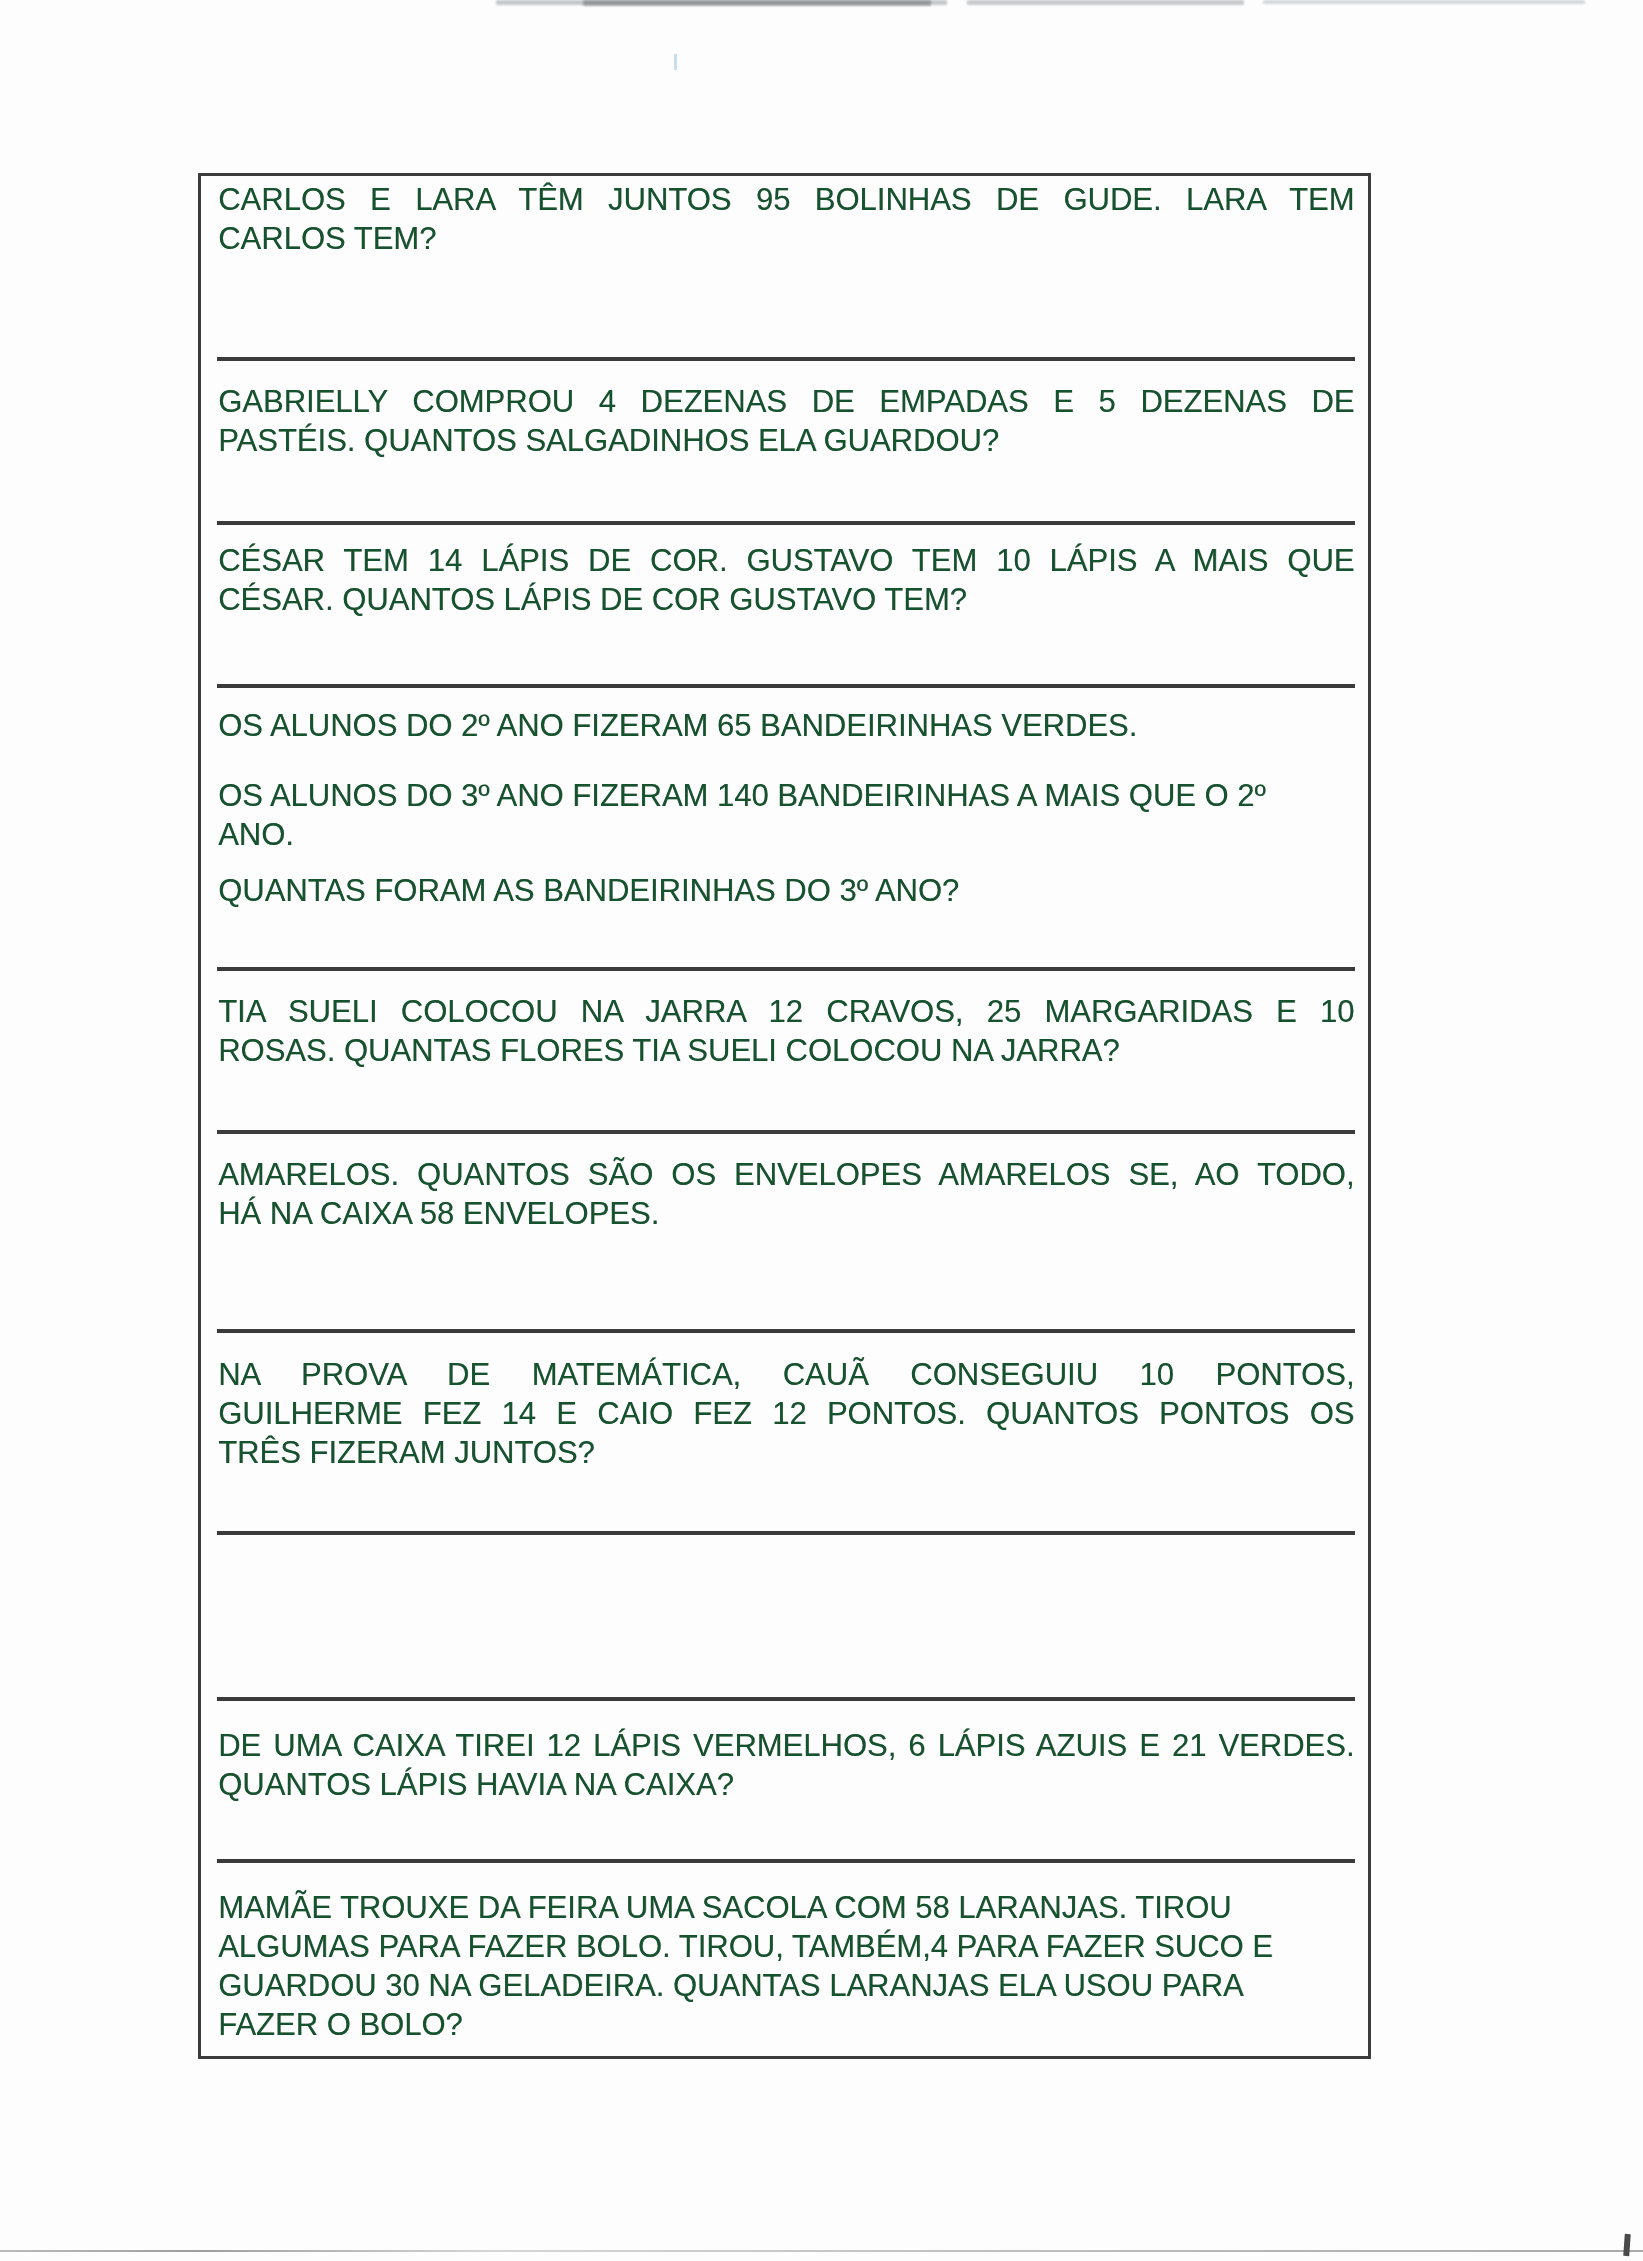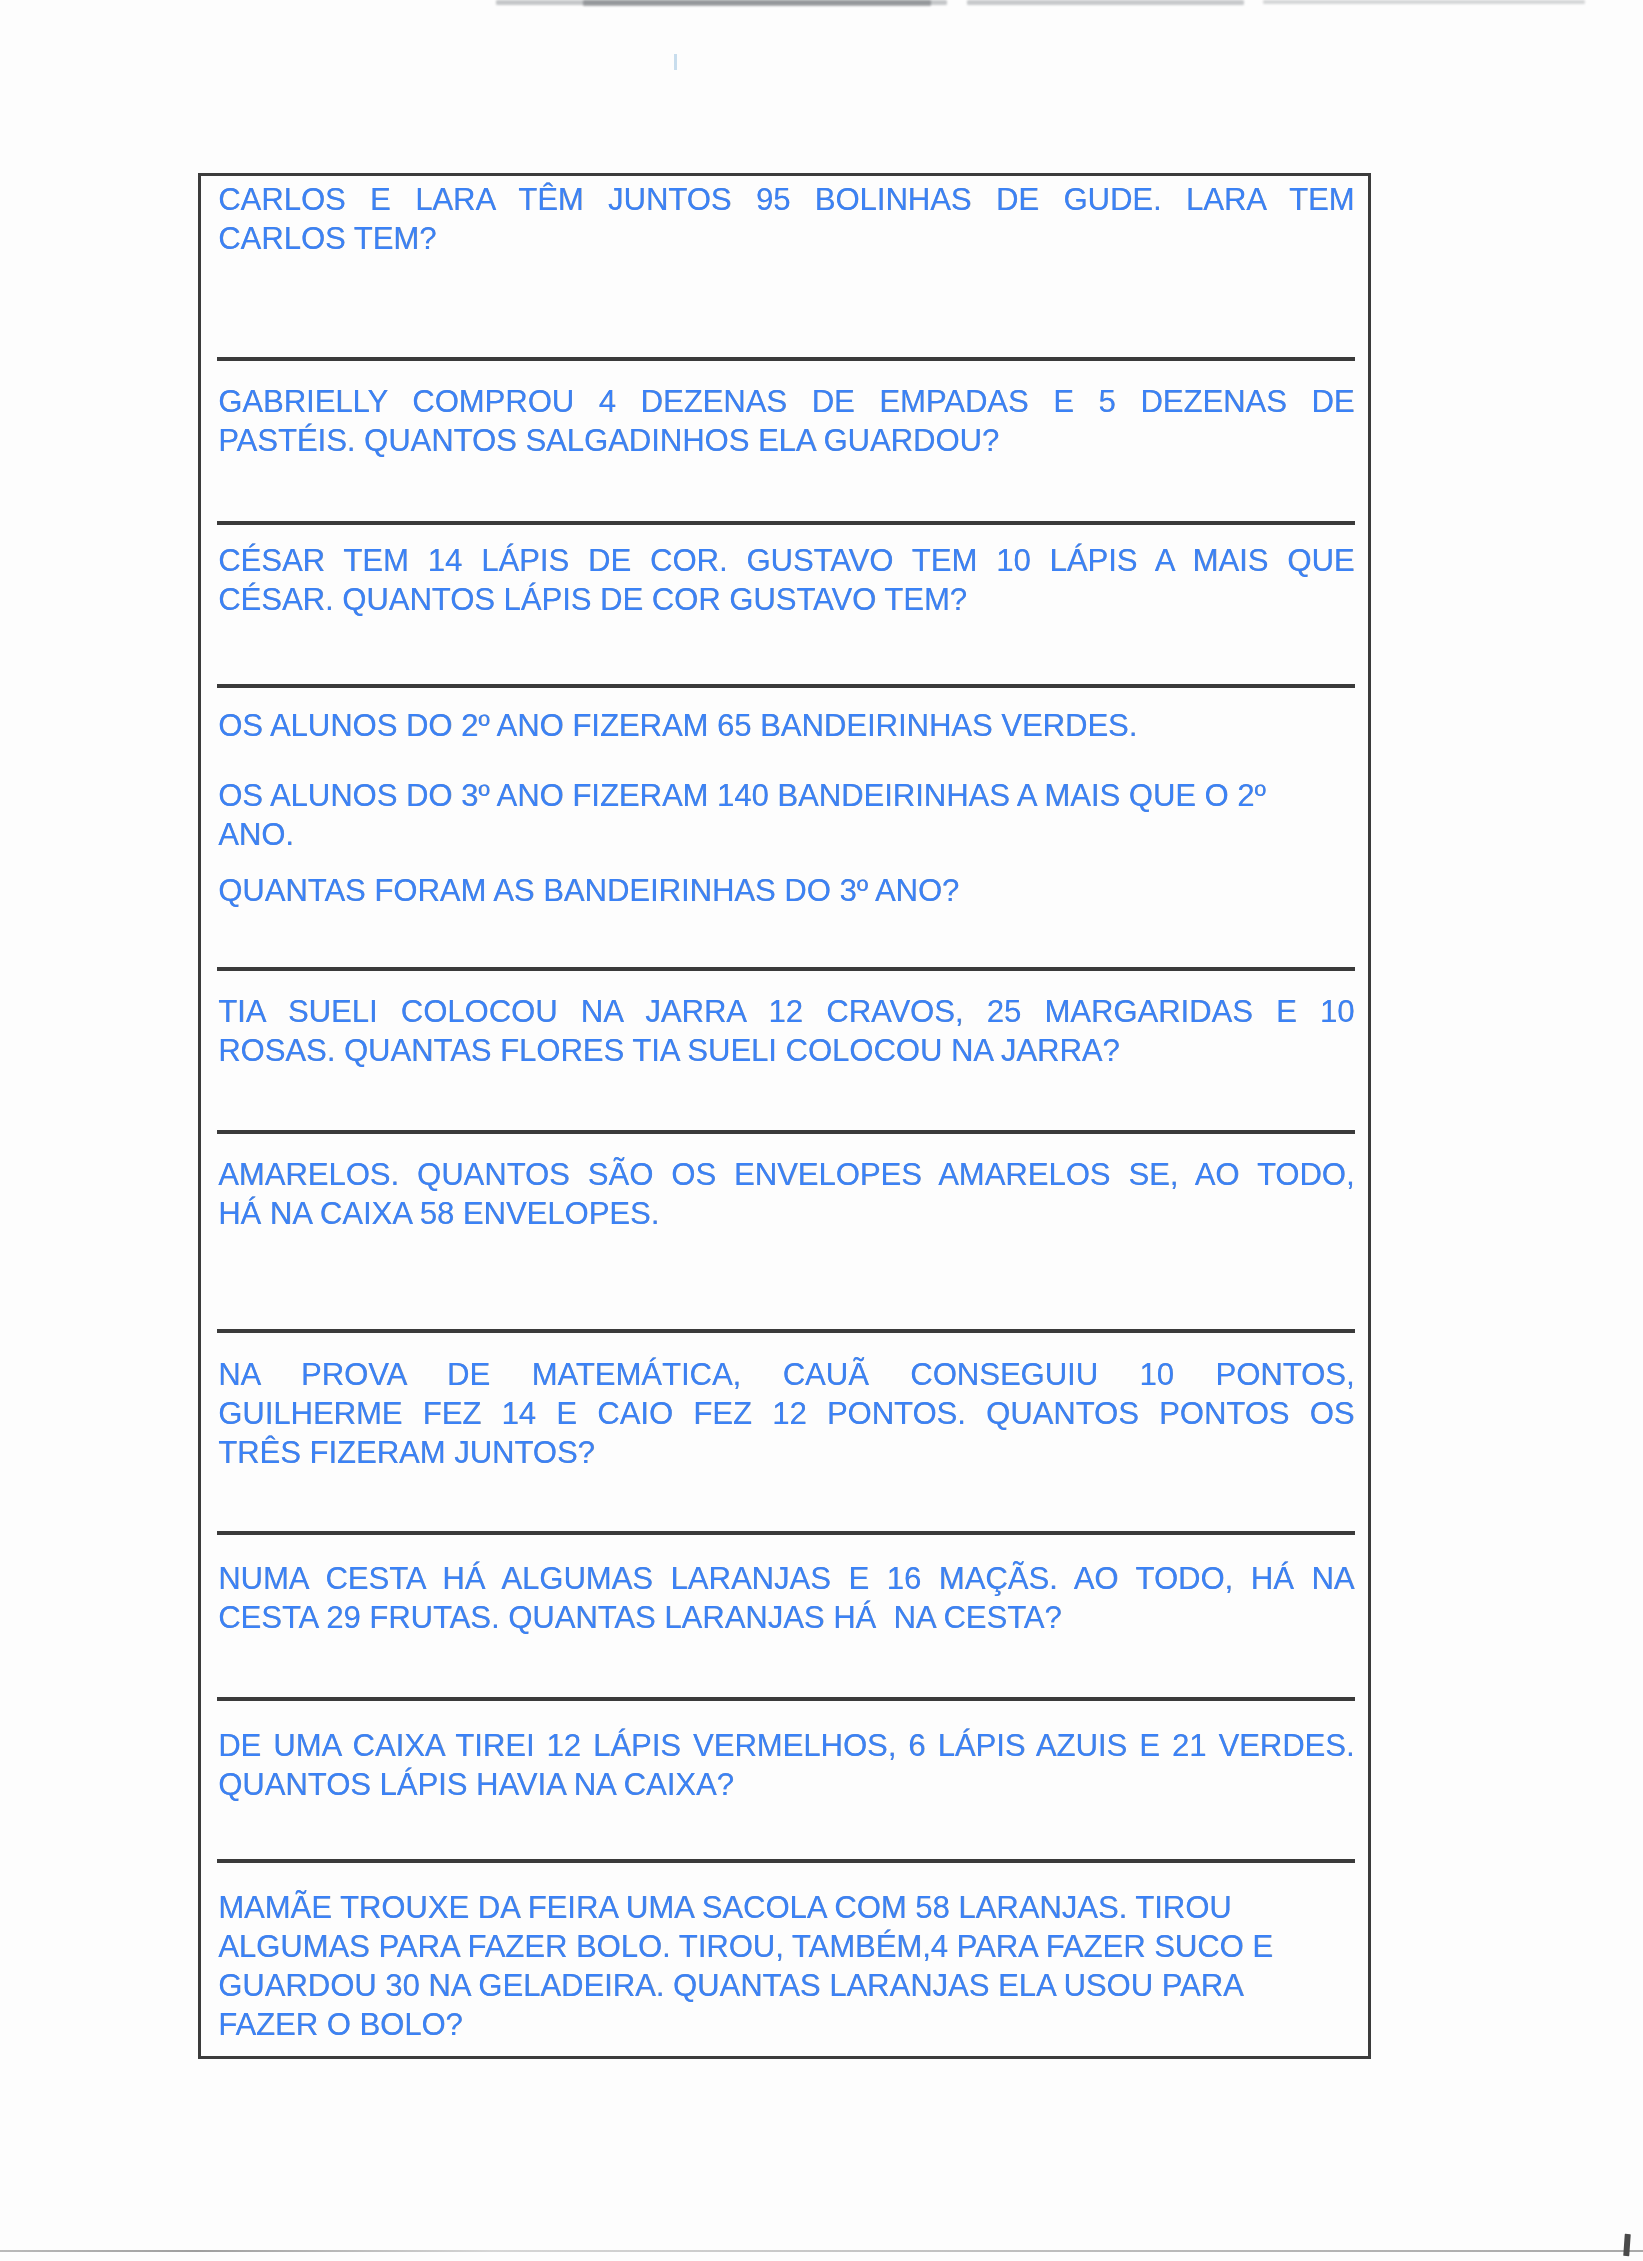--- a/index.html
+++ b/index.html
@@ -16,21 +16,21 @@
     left:198px; top:173px;
     width:1173px; height:1886px;
     box-sizing:border-box;
     border:3.2px solid #3c3c3c;
     background:transparent;
   }
   .problem {
     position:absolute;
     left:3.2px; right:3.2px;
     padding:0 10.3px 0 14px;
-    color:#3b82f6;
+    color:#14532d;
     font-size:31px;
     line-height:39px;
     text-shadow:0.3px 0.4px 0.6px rgba(70,70,70,0.55);
   }
   .line { white-space:pre-wrap; }
   .line.just { text-align:justify; text-align-last:justify; }
   .gap-lg { margin-top:31px; }
   .gap-md { margin-top:17px; }
   .divider {
     position:absolute;
@@ -117,24 +117,20 @@
     </div>
     <div class="divider" style="top:1153px"></div>
 
     <div class="problem" style="top:1179px">
       <div class="line just">NA PROVA DE MATEMÁTICA, CAUÃ CONSEGUIU 10 PONTOS,</div>
       <div class="line just">GUILHERME FEZ 14 E CAIO FEZ 12 PONTOS. QUANTOS PONTOS OS</div>
       <div class="line">TRÊS FIZERAM JUNTOS?</div>
     </div>
     <div class="divider" style="top:1355px"></div>
 
-    <div class="problem" style="top:1383px">
-      <div class="line just">NUMA CESTA HÁ ALGUMAS LARANJAS E 16 MAÇÃS. AO TODO, HÁ NA</div>
-      <div class="line">CESTA 29 FRUTAS. QUANTAS LARANJAS HÁ  NA CESTA?</div>
-    </div>
     <div class="divider" style="top:1521px"></div>
 
     <div class="problem" style="top:1550px">
       <div class="line just">DE UMA CAIXA TIREI 12 LÁPIS VERMELHOS, 6 LÁPIS AZUIS E 21 VERDES.</div>
       <div class="line">QUANTOS LÁPIS HAVIA NA CAIXA?</div>
     </div>
     <div class="divider" style="top:1683px"></div>
 
     <div class="problem" style="top:1712px">
       <div class="line">MAMÃE TROUXE DA FEIRA UMA SACOLA COM 58 LARANJAS. TIROU</div>

